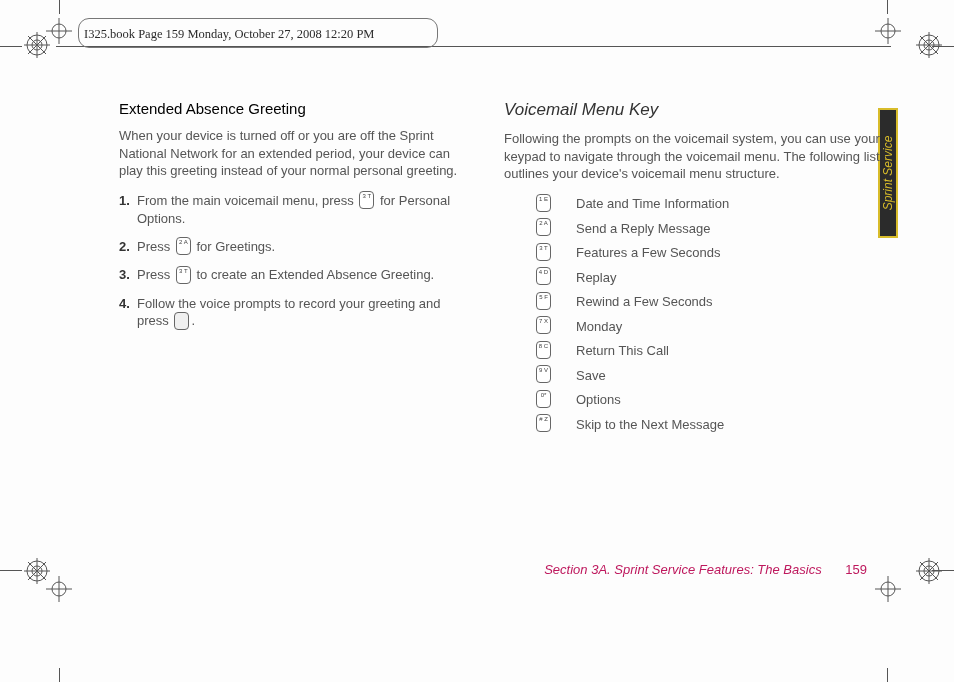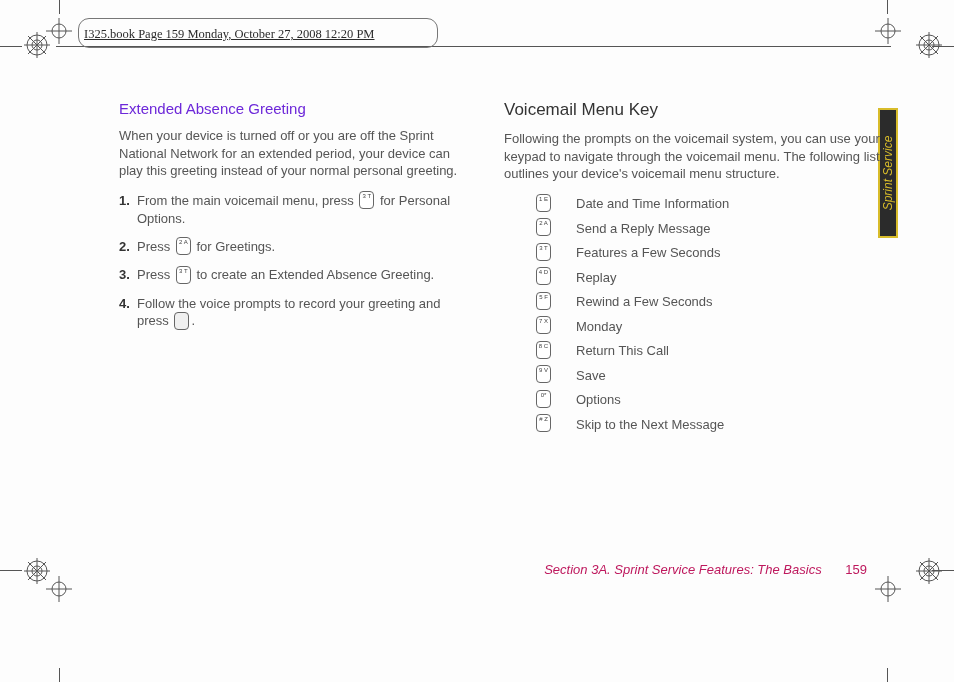--- a/index.html
+++ b/index.html
@@ -19,21 +19,20 @@
   .crop-line.v { width:1px; }
   .reg-mark { position:absolute; width:26px; height:26px; }
   .reg-mark svg { width:100%; height:100%; display:block; }
 
   .header-note {
     position:absolute;
     top:27px; left:84px;
     font-family: "Times New Roman", serif;
     font-size: 12.5px;
     color:#2b2b2b;
-    text-decoration:underline;
   }
   .header-box {
     position:absolute;
     top:18px; left:78px;
     width:360px; height:30px;
     border:1px solid #777;
     border-radius:11px;
   }
 
   .page-content {
@@ -42,24 +41,25 @@
     display:flex;
     gap:30px;
   }
   .col { flex:1; }
   .col-left { max-width:355px; }
   .col-right { flex:1; }
 
   h3.section-h {
     font-weight:400;
     font-size:15px;
-    color:#6d28d9;
+    color:#000000;
     margin-bottom:10px;
   }
   h3.section-h.italic {
+    font-style:italic;
     font-size:17px;
     color:#333;
   }
   p.body { font-size:13px; line-height:1.35; color:#555; margin-bottom:12px; }
 
   ol.steps { list-style:none; counter-reset: step; padding-left:18px; }
   ol.steps li { position:relative; margin-bottom:10px; font-size:13px; color:#555; line-height:1.35; }
   ol.steps li::before {
     counter-increment: step;
     content: counter(step) ".";

